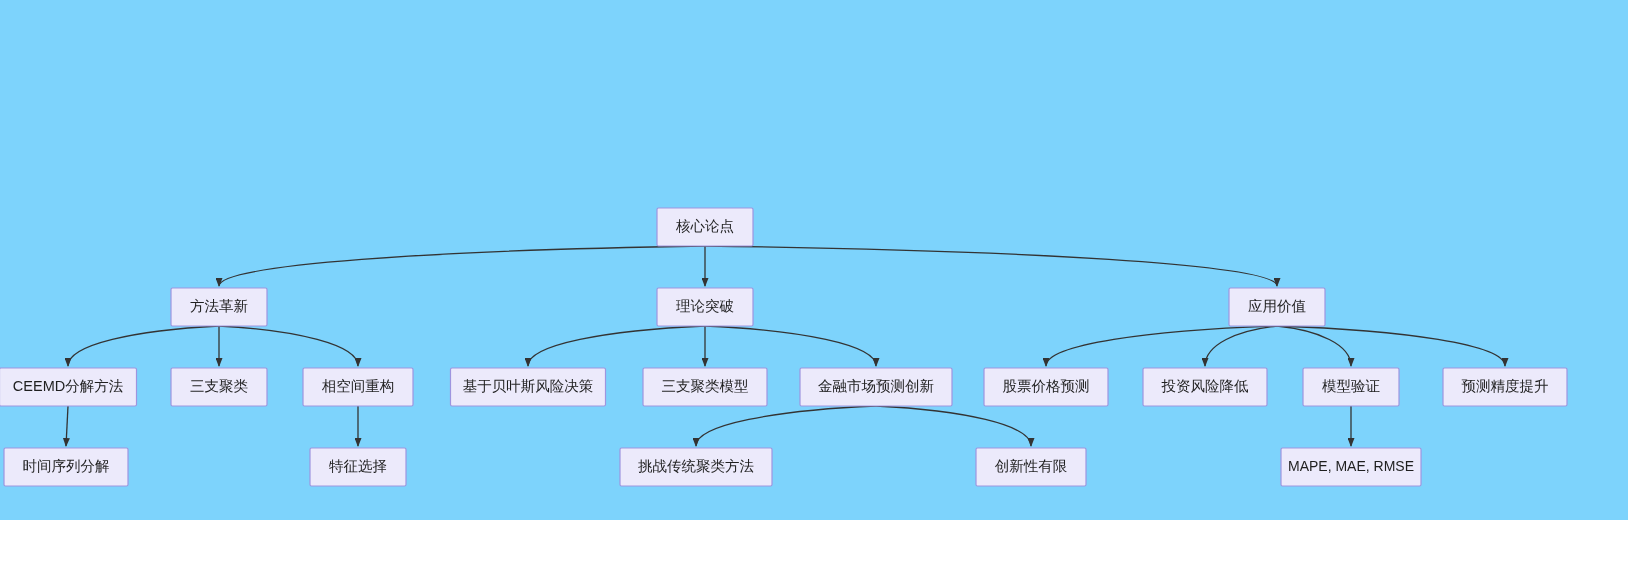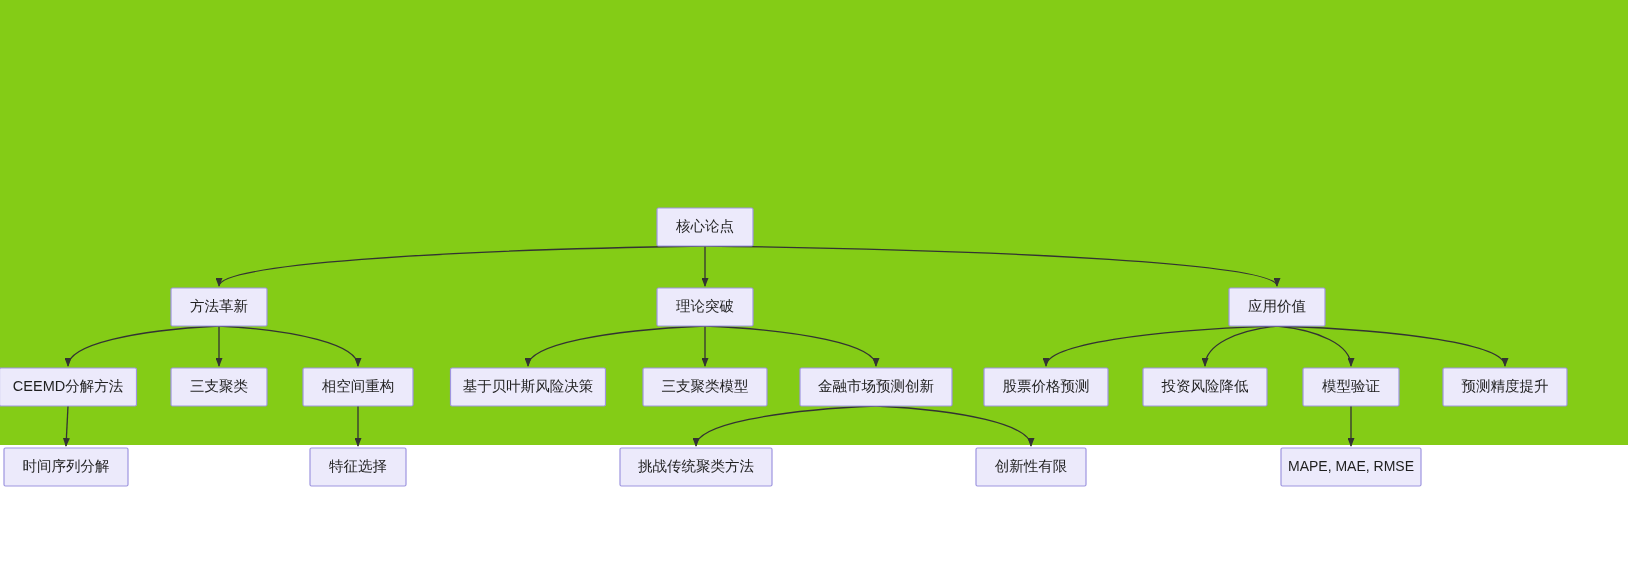--- a/index.html
+++ b/index.html
@@ -9,22 +9,22 @@
   }
   body {
     width: 1628px;
     height: 576px;
     font-family: "Liberation Sans", "DejaVu Sans", sans-serif;
     overflow: hidden;
   }
   #flowchart-root {
     position: relative;
     width: 1628px;
-    height: 445px;
-    background: #84cc16;
+    height: 520px;
+    background: #7dd3fc;
   }
   svg#diagram-canvas {
     position: absolute;
     top: 0;
     left: 0;
     width: 1628px;
     height: 576px;
     display: block;
   }
   .edge-path {

